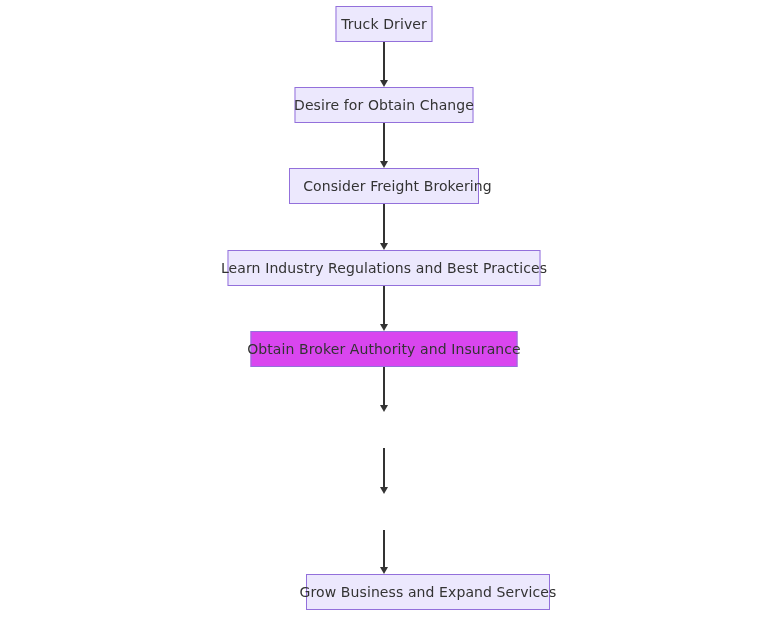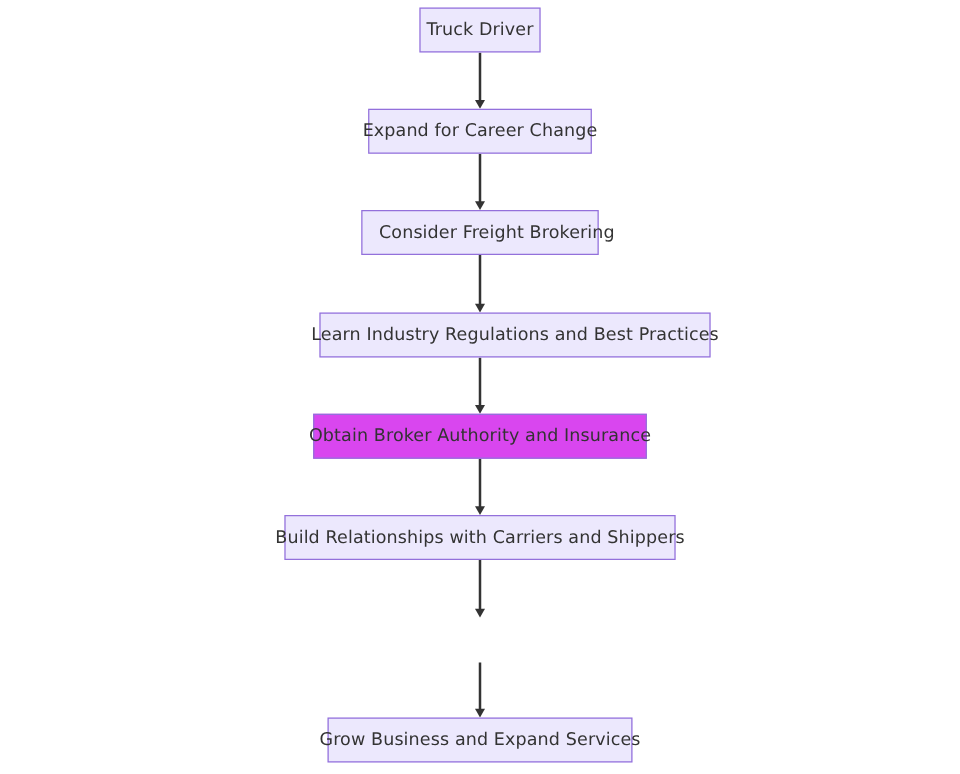--- a/index.html
+++ b/index.html
@@ -100,30 +100,27 @@
       <div class="edge-head" style="border-top-color: rgb(51, 51, 51);"></div>
     </div>
     <div class="edge" style="top: 530px; height: 44px;">
       <div class="edge-stem" style="height: 38px; background: rgb(51, 51, 51);"></div>
       <div class="edge-head" style="border-top-color: rgb(51, 51, 51);"></div>
     </div>
     <div class="node" style="top: 6px; width: 97px; background: rgb(236, 232, 253); border-color: rgb(147, 112, 219);">
       <span class="node-label" style="color: rgb(51, 51, 51);">Truck Driver</span>
     </div>
     <div class="node" style="top: 87px; width: 179px; background: rgb(236, 232, 253); border-color: rgb(147, 112, 219);">
-      <span class="node-label" style="color: rgb(51, 51, 51);">Expand for Career Change</span>
+      <span class="node-label" style="color: rgb(51, 51, 51);">Desire for Obtain Change</span>
     </div>
     <div class="node" style="top: 168px; width: 190px; background: rgb(236, 232, 253); border-color: rgb(147, 112, 219);">
       <span class="node-label" style="color: rgb(51, 51, 51); padding-left: 27px;">Consider Freight Brokering</span>
     </div>
-    <div class="node" style="top: 250px; width: 313px; background: rgb(236, 232, 253); border-color: rgb(147, 112, 219); margin-left: 28px;">
+    <div class="node" style="top: 250px; width: 313px; background: rgb(236, 232, 253); border-color: rgb(147, 112, 219);">
       <span class="node-label" style="color: rgb(51, 51, 51);">Learn Industry Regulations and Best Practices</span>
     </div>
     <div class="node" style="top: 331px; width: 267px; background: #d946ef; border-color: rgb(147, 112, 219);">
       <span class="node-label" style="color: rgb(51, 51, 51);">Obtain Broker Authority and Insurance</span>
     </div>
-    <div class="node" style="top: 412px; width: 313px; background: rgb(236, 232, 253); border-color: rgb(147, 112, 219);">
-      <span class="node-label" style="color: rgb(51, 51, 51);">Build Relationships with Carriers and Shippers</span>
-    </div>
-    <div class="node" style="top: 574px; width: 244px; background: rgb(236, 232, 253); border-color: rgb(147, 112, 219);">
+    <div class="node" style="top: 574px; width: 244px; background: rgb(236, 232, 253); border-color: rgb(147, 112, 219); margin-left: 44px;">
       <span class="node-label" style="color: rgb(51, 51, 51);">Grow Business and Expand Services</span>
     </div>
   </div>
 
 </body></html>

